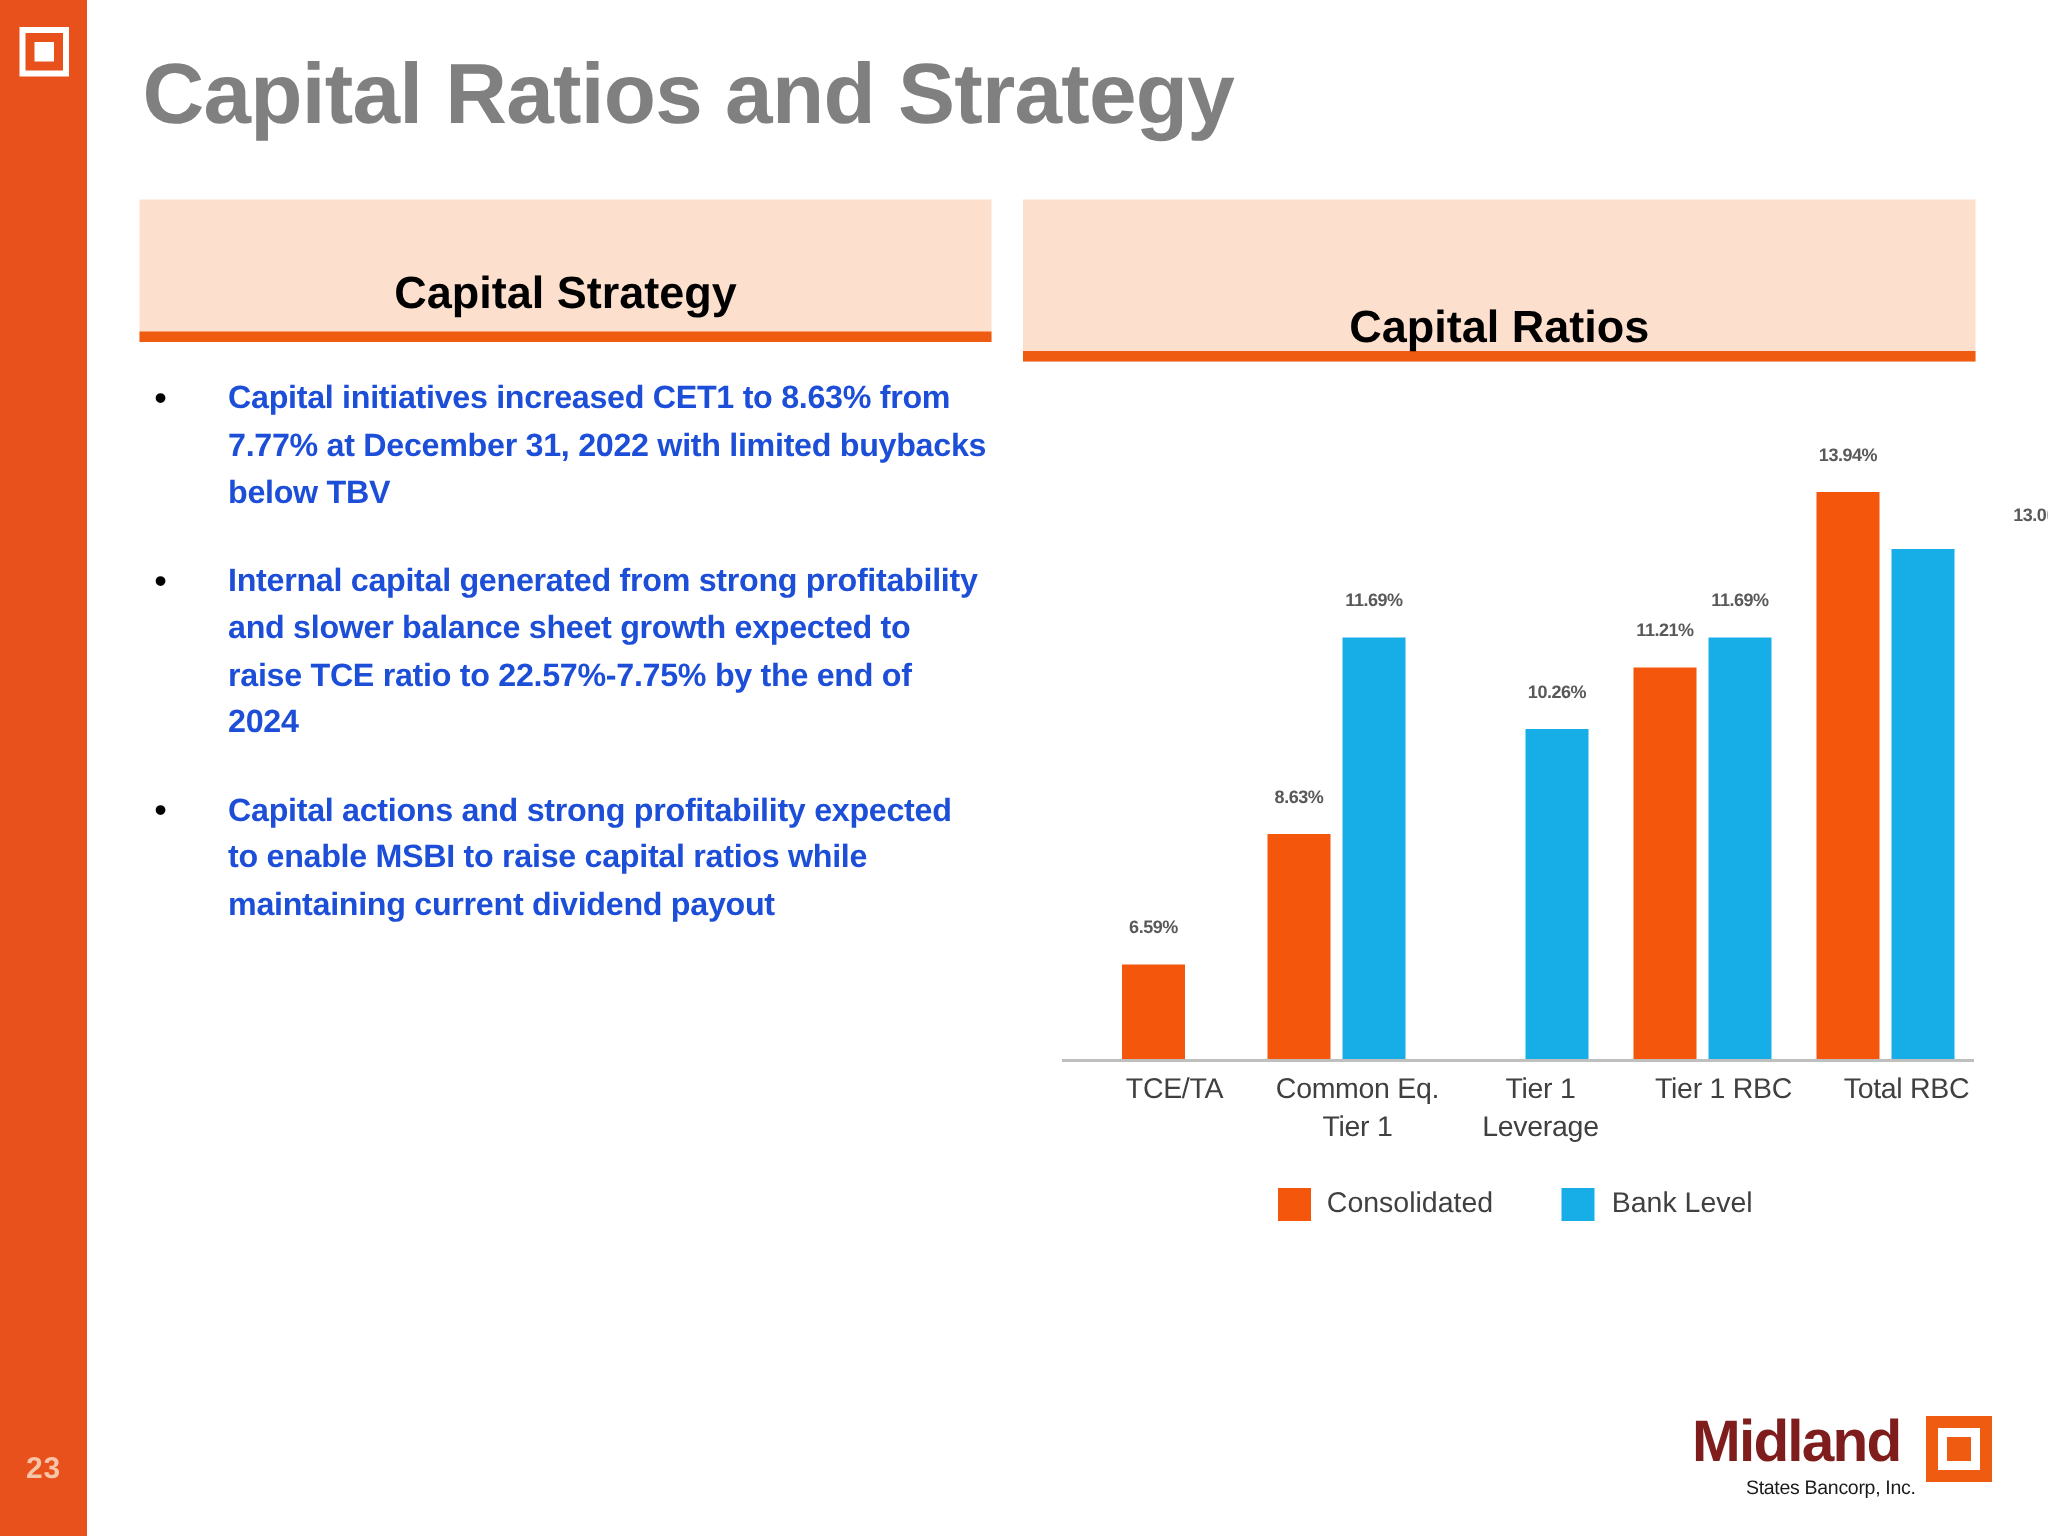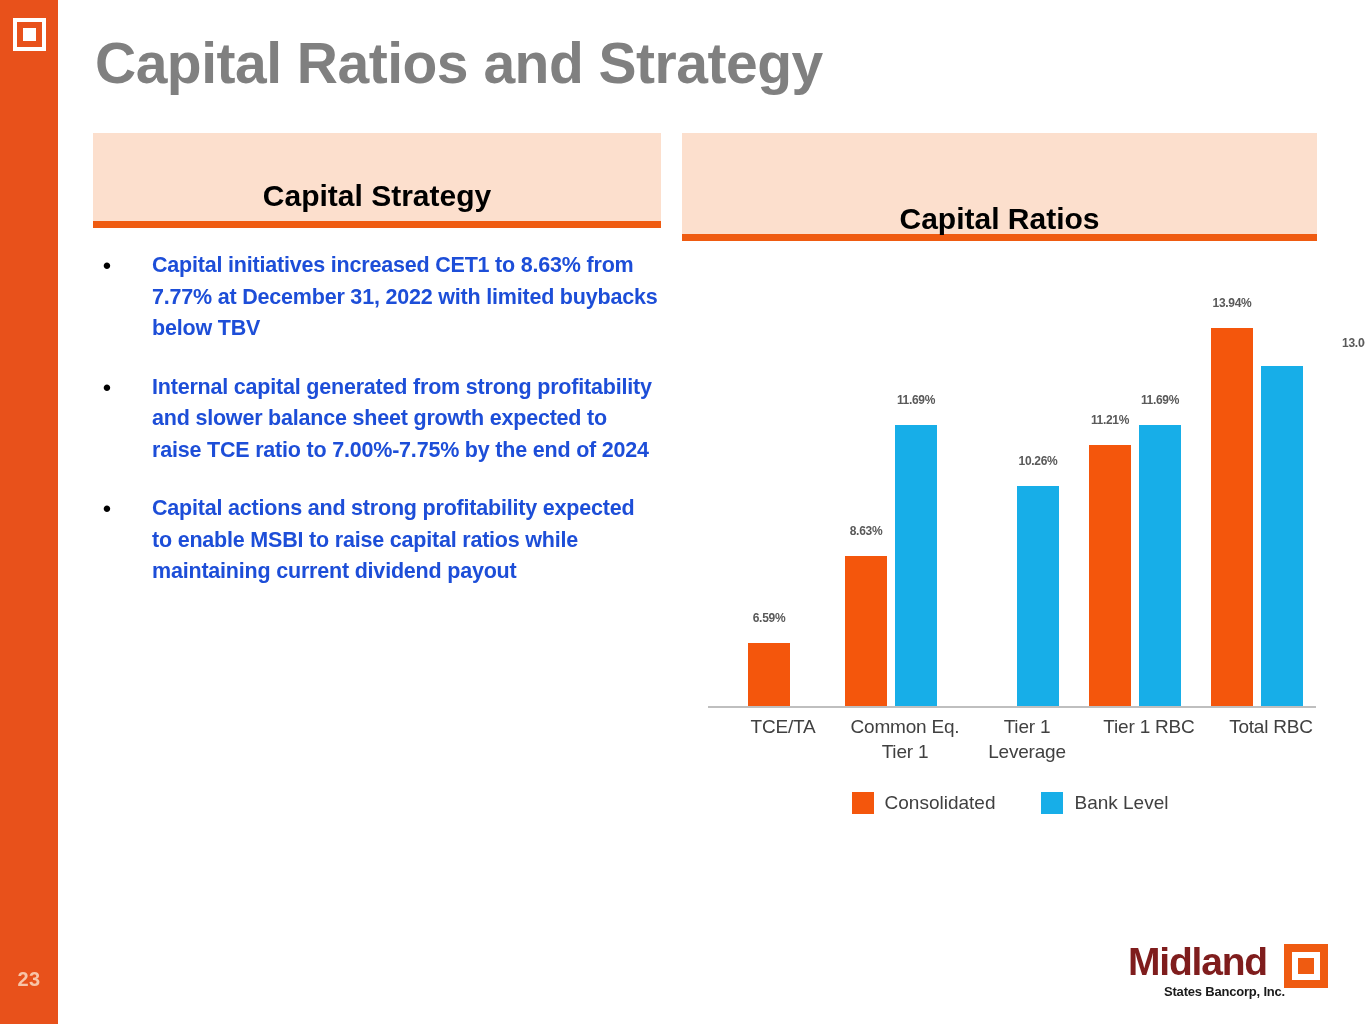--- a/index.html
+++ b/index.html
@@ -139,21 +139,21 @@
     position:absolute; left:1128px; top:938px;
     width:200px; height:70px;
   }
   .corp .word{
     position:absolute; left:0; top:2px;
     font-size:39px; font-weight:bold; color:#7f1d1d;
     letter-spacing:-1.2px;
   }
   .corp .sub{
     position:absolute; left:36px; top:46px;
-    font-size:13px; font-weight:bold; color:#1A1A1A;
+    font-size:13px; font-weight:normal; color:#1A1A1A;
     letter-spacing:-.2px;
   }
   .corp .mark{
     position:absolute; left:156px; top:6px;
     width:44px; height:44px; background:#EF5B11;
   }
   .corp .mark i{
     position:absolute; left:8px; top:8px; right:8px; bottom:8px;
     background:#ffffff;
   }
@@ -182,21 +182,21 @@
   <div class="ph1">Capital Ratios</div>
 </div>
 
 <div class="bullets">
   <div class="bullet">
     <div class="dot">•</div>
     <div class="btxt">Capital initiatives increased CET1 to 8.63% from 7.77% at December 31, 2022 with limited buybacks below TBV</div>
   </div>
   <div class="bullet">
     <div class="dot">•</div>
-    <div class="btxt">Internal capital generated from strong profitability and slower balance sheet growth expected to raise TCE ratio to 7.00%-7.75% by the end of 2024</div>
+    <div class="btxt">Internal capital generated from strong profitability and slower balance sheet growth expected to raise TCE ratio to 22.57%-7.75% by the end of 2024</div>
   </div>
   <div class="bullet">
     <div class="dot">•</div>
     <div class="btxt">Capital actions and strong profitability expected to enable MSBI to raise capital ratios while maintaining current dividend payout</div>
   </div>
 </div>
 
 <div class="chart">
   <div class="plot" id="plot">
       <div class="grp" style="left: 0px; width: 122px;">

